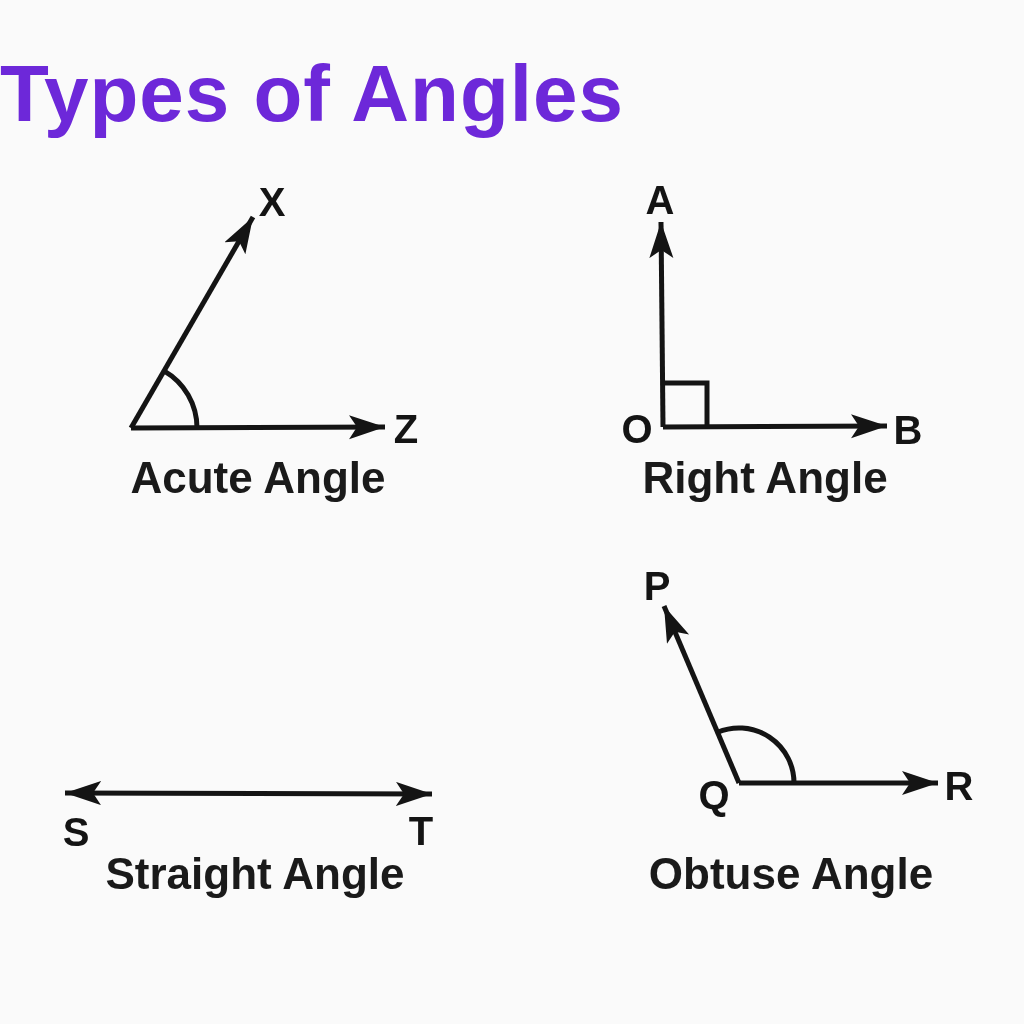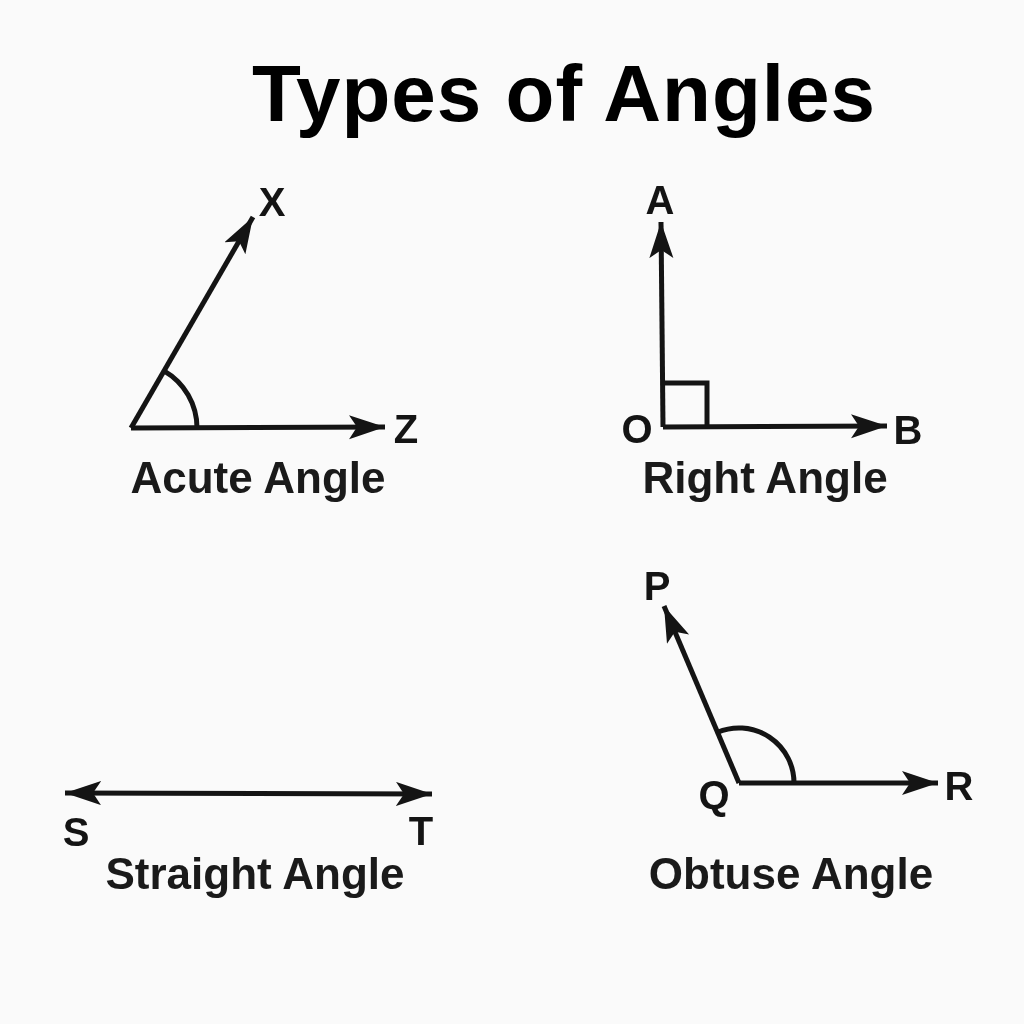--- a/index.html
+++ b/index.html
@@ -13,25 +13,25 @@
     font-family: "Liberation Sans", "DejaVu Sans", sans-serif;
     position: relative;
     overflow: hidden;
   }
   .page-title {
     position: absolute;
     top: 48px;
     left: 0;
     width: 876px;
     margin: 0;
-    text-align: right;
+    text-align: left;
     font-size: 80px;
     font-weight: 800;
     letter-spacing: 1px;
-    color: #000000;
+    color: #6d28d9;
   }
   svg.diagram {
     position: absolute;
     top: 0;
     left: 0;
   }
   .ray {
     stroke: #141414;
     stroke-width: 5;
     fill: none;

